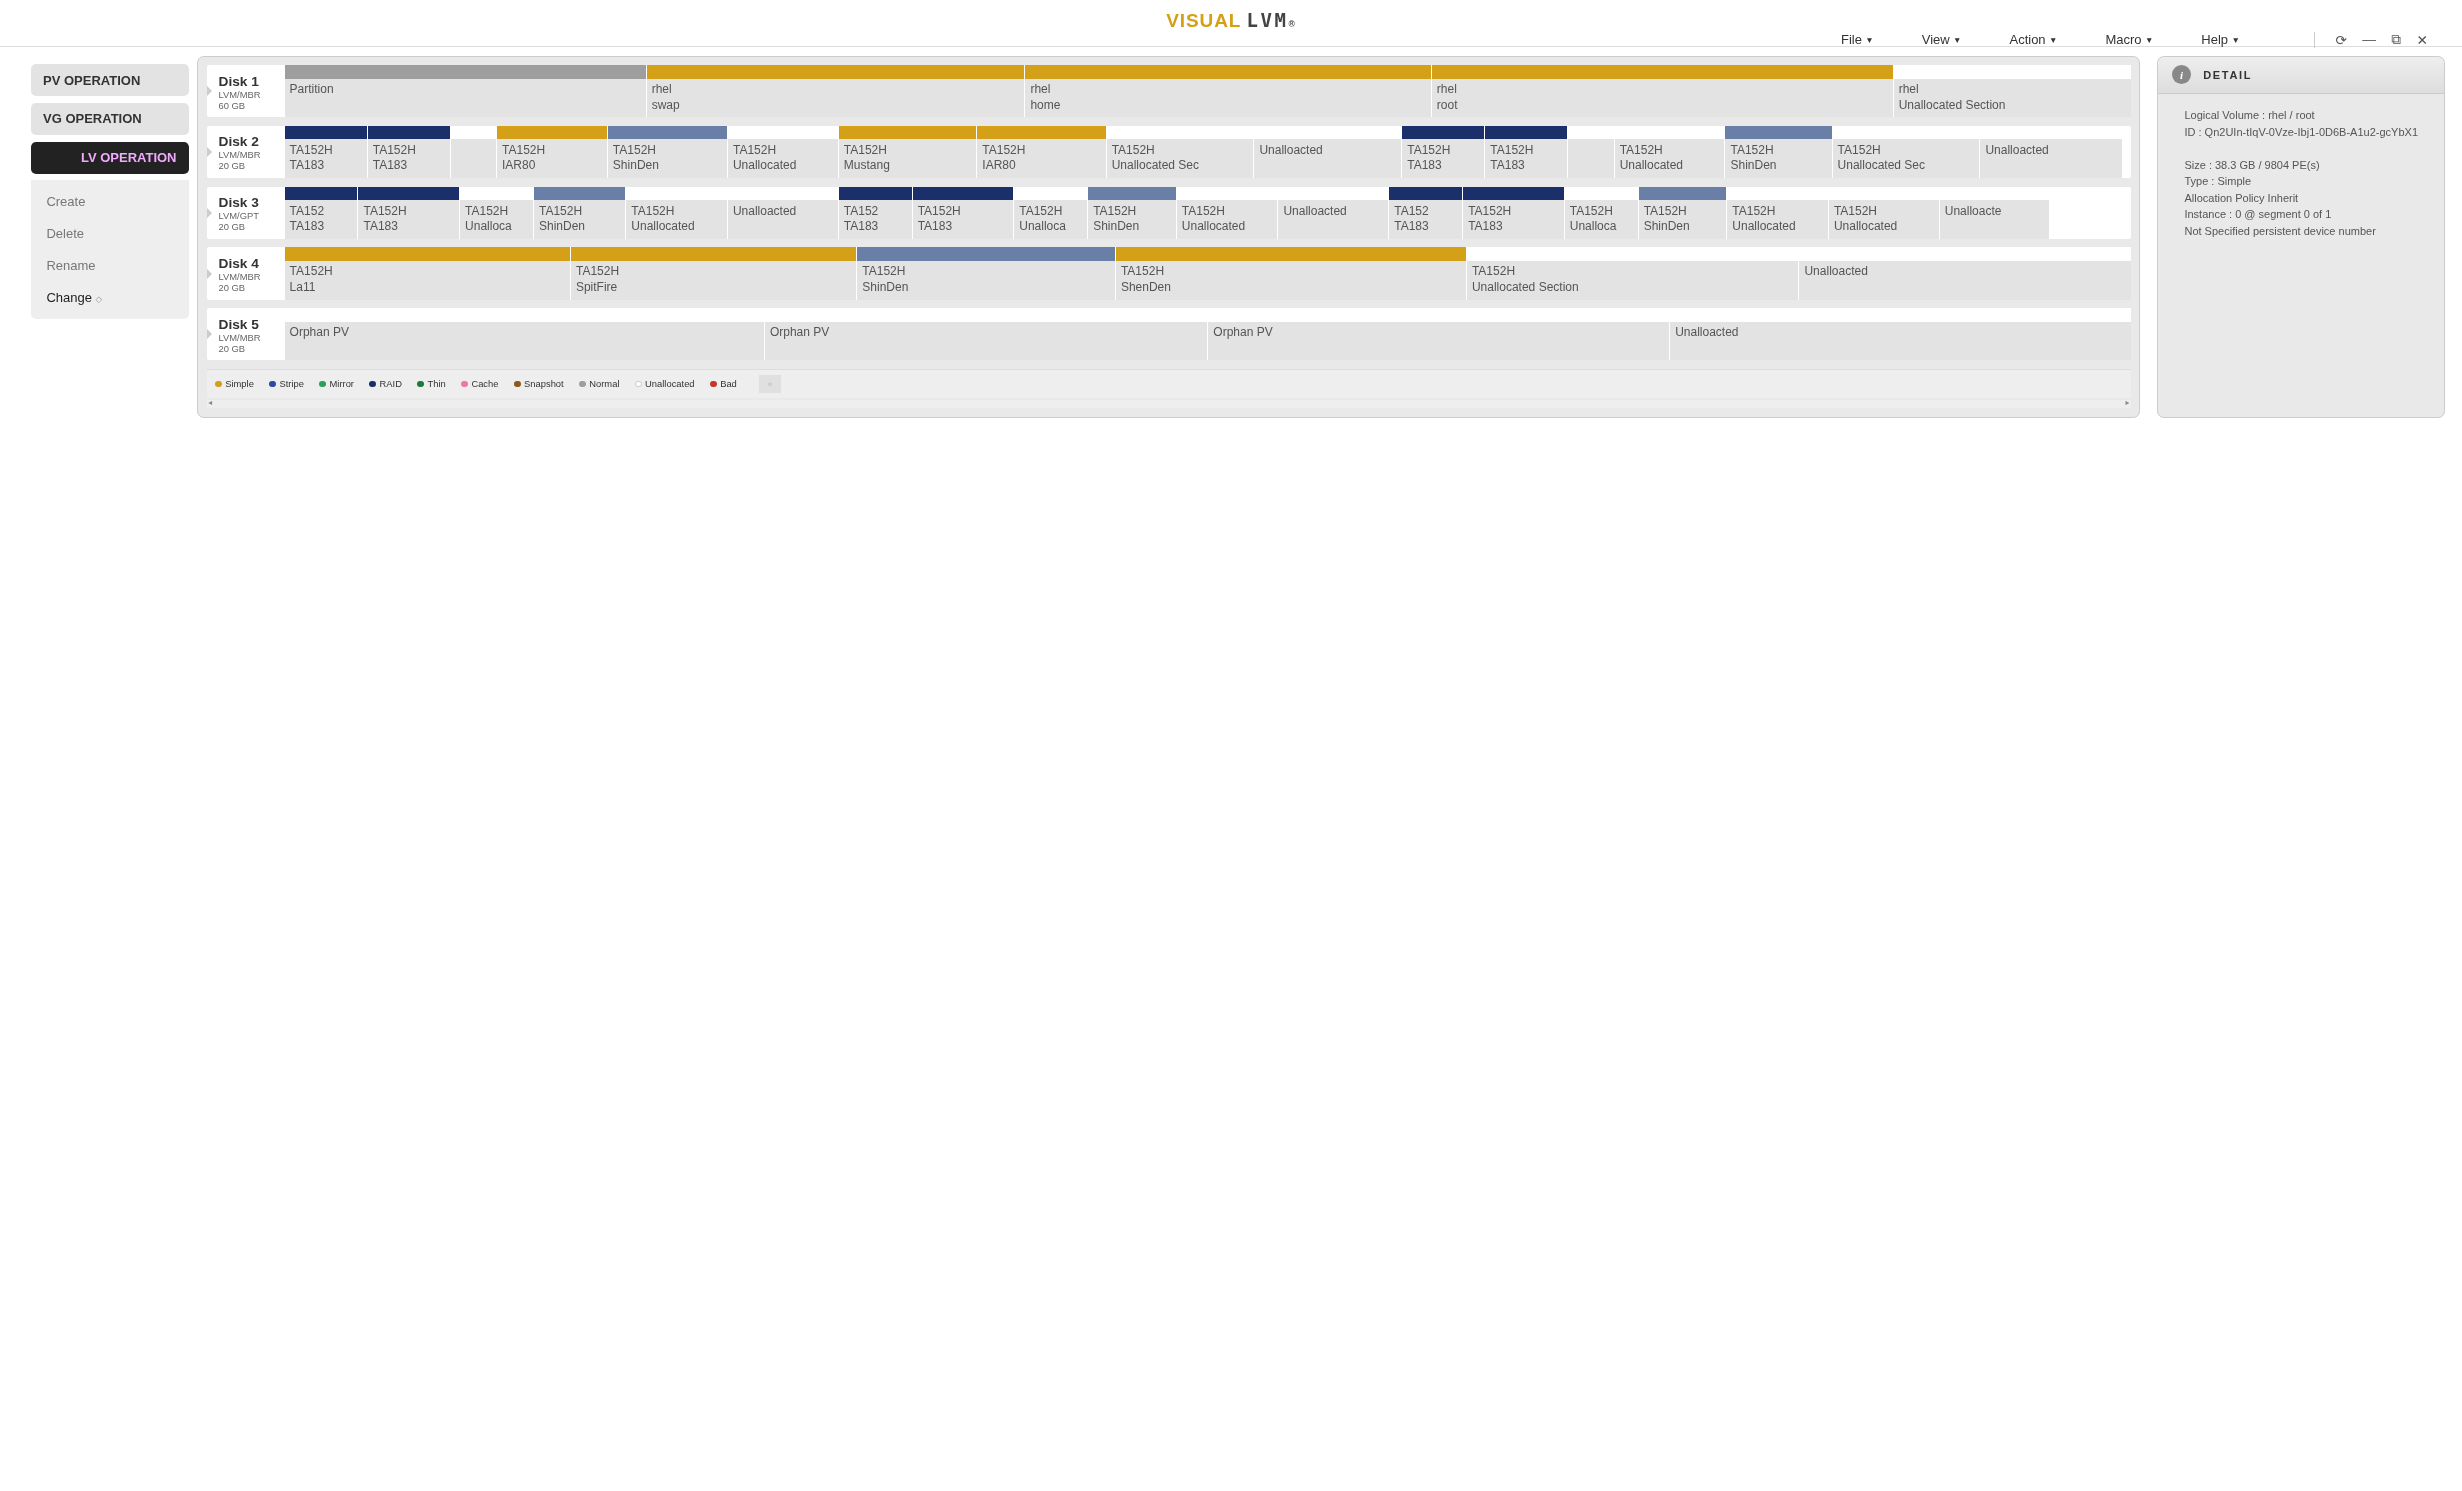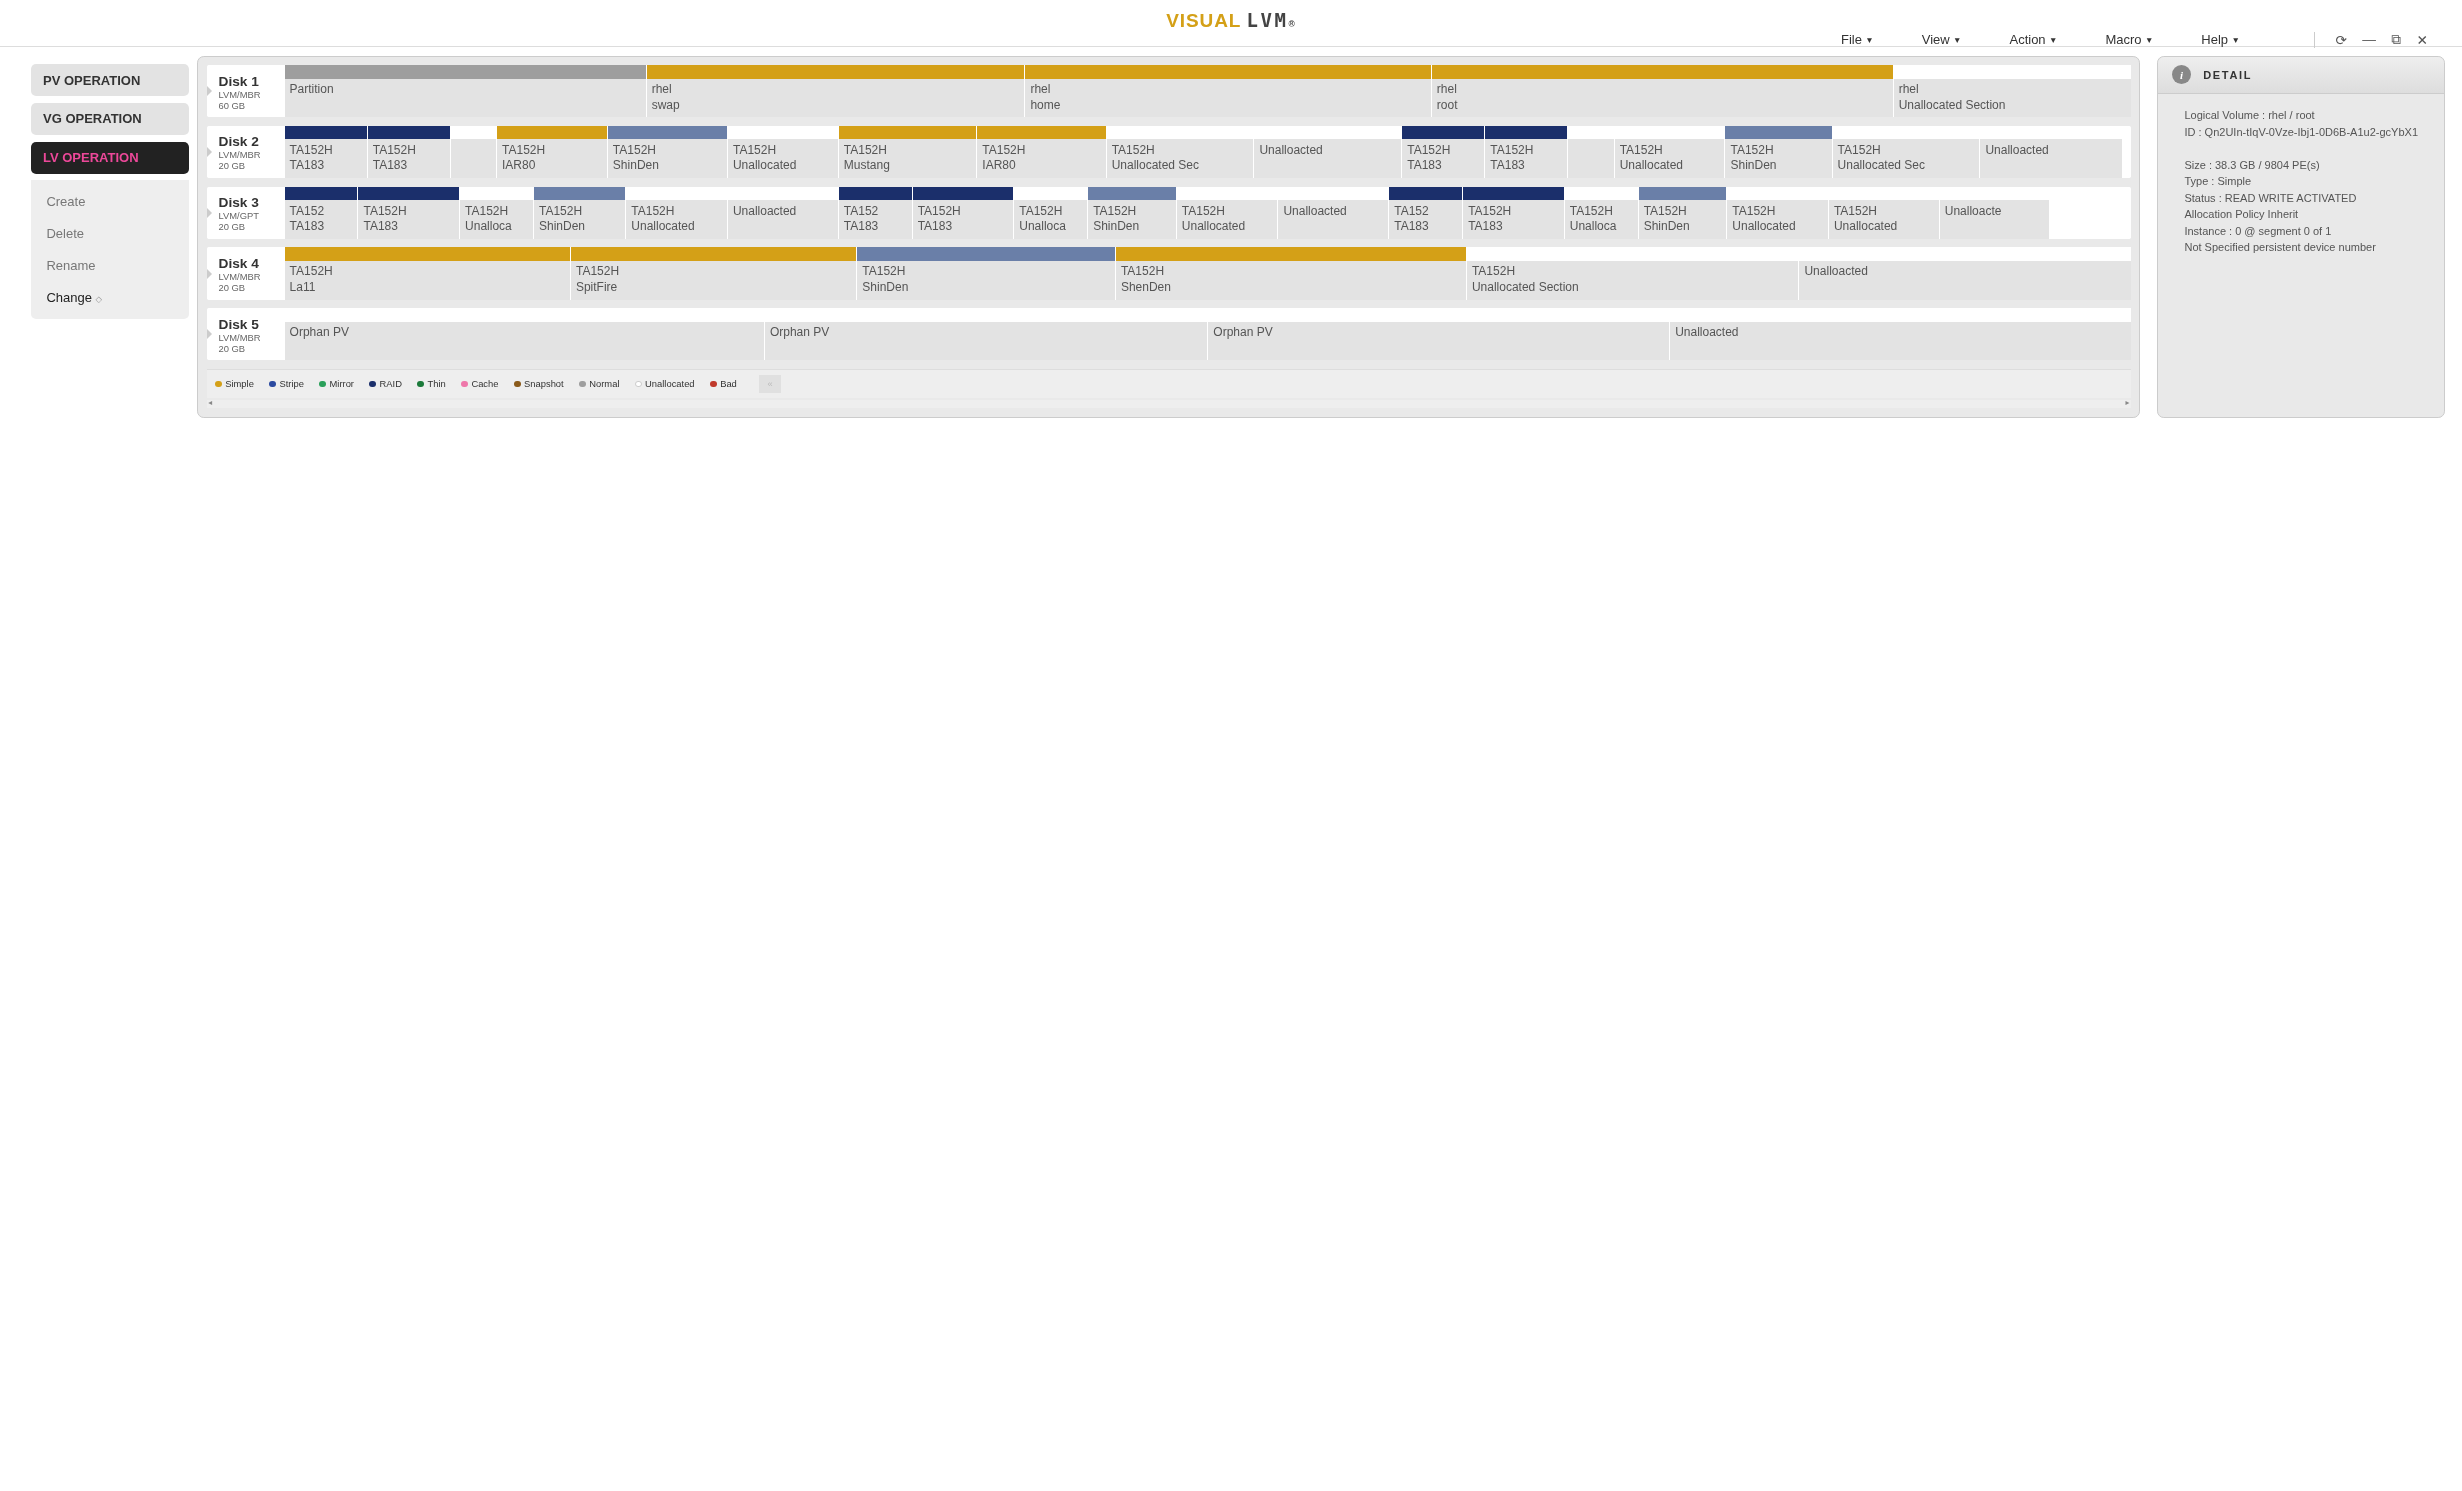--- a/index.html
+++ b/index.html
@@ -15,21 +15,21 @@
 .menubar { margin-left: auto; display: flex; align-items: center; gap: 48px; }
 .menubar .menu-item { cursor: pointer; font-size: 13px; display:flex; align-items:center; gap:3.4px; }
 .menubar .caret { font-size: 8.5px; }
 .winbuttons { display:flex; align-items:center; gap:15.4px; margin-left: 26px; padding-left: 20.5px; border-left: 0.9px solid #ccc; }
 .winbuttons span { cursor:pointer; font-size:13.7px; color:#555; }
 
 
 .layout { display: flex; padding-top: 8.5px; }
 .sidebar { width: 197px; flex-shrink: 0; padding: 8.5px 8.5px 8.5px 31px; }
 .op-button { background: #e3e3e3; border-radius: 5.1px; padding: 8.5px 12px; font-size: 13px; font-weight: bold; margin-bottom: 6.8px; cursor:pointer; }
-.op-button.active { background: #222; color: #ec4899; }
+.op-button.active { background: #222; color: #f0abfc; text-align: right; }
 .sub-items { background: #eee; border-radius: 0 0 5.1px 5.1px; padding: 5.1px 0; }
 .sub-item { padding: 8.5px 15.4px; font-size: 13px; color:#777; cursor:pointer; }
 .sub-item.dark { color:#222; }
 
 
 .main { flex: 1; background: #e9e9e9; border-radius: 6.8px; margin: 0 17px 8.5px 0; padding: 8.5px; border: 0.9px solid #ccc; }
 
 
 .disk-row { background: #fff; margin-bottom: 8.5px; display:flex; border-radius: 1.7px; }
 .disk-head { width: 77px; flex-shrink:0; padding: 8.5px 6.8px 6.8px 12px; position:relative; }
@@ -444,21 +444,20 @@
       <div class="detail-head">
         <span class="info-icon">i</span>
         <span class="title">DETAIL</span>
       </div>
       <div class="detail-body" id="detail-body">
           <p>Logical Volume : rhel / root</p>
           <p>ID : Qn2UIn-tIqV-0Vze-Ibj1-0D6B-A1u2-gcYbX1</p>
           <p>&nbsp;</p>
           <p>Size : 38.3 GB / 9804 PE(s)</p>
           <p>Type : Simple</p>
-          <p>Status : READ WRITE ACTIVATED</p>
           <p>Allocation Policy Inherit</p>
           <p>Instance : 0 @ segment 0 of 1</p>
           <p>Not Specified persistent device number</p>
         </div>
     </div>
   </div>
 </div>
 
 
 </body></html>

